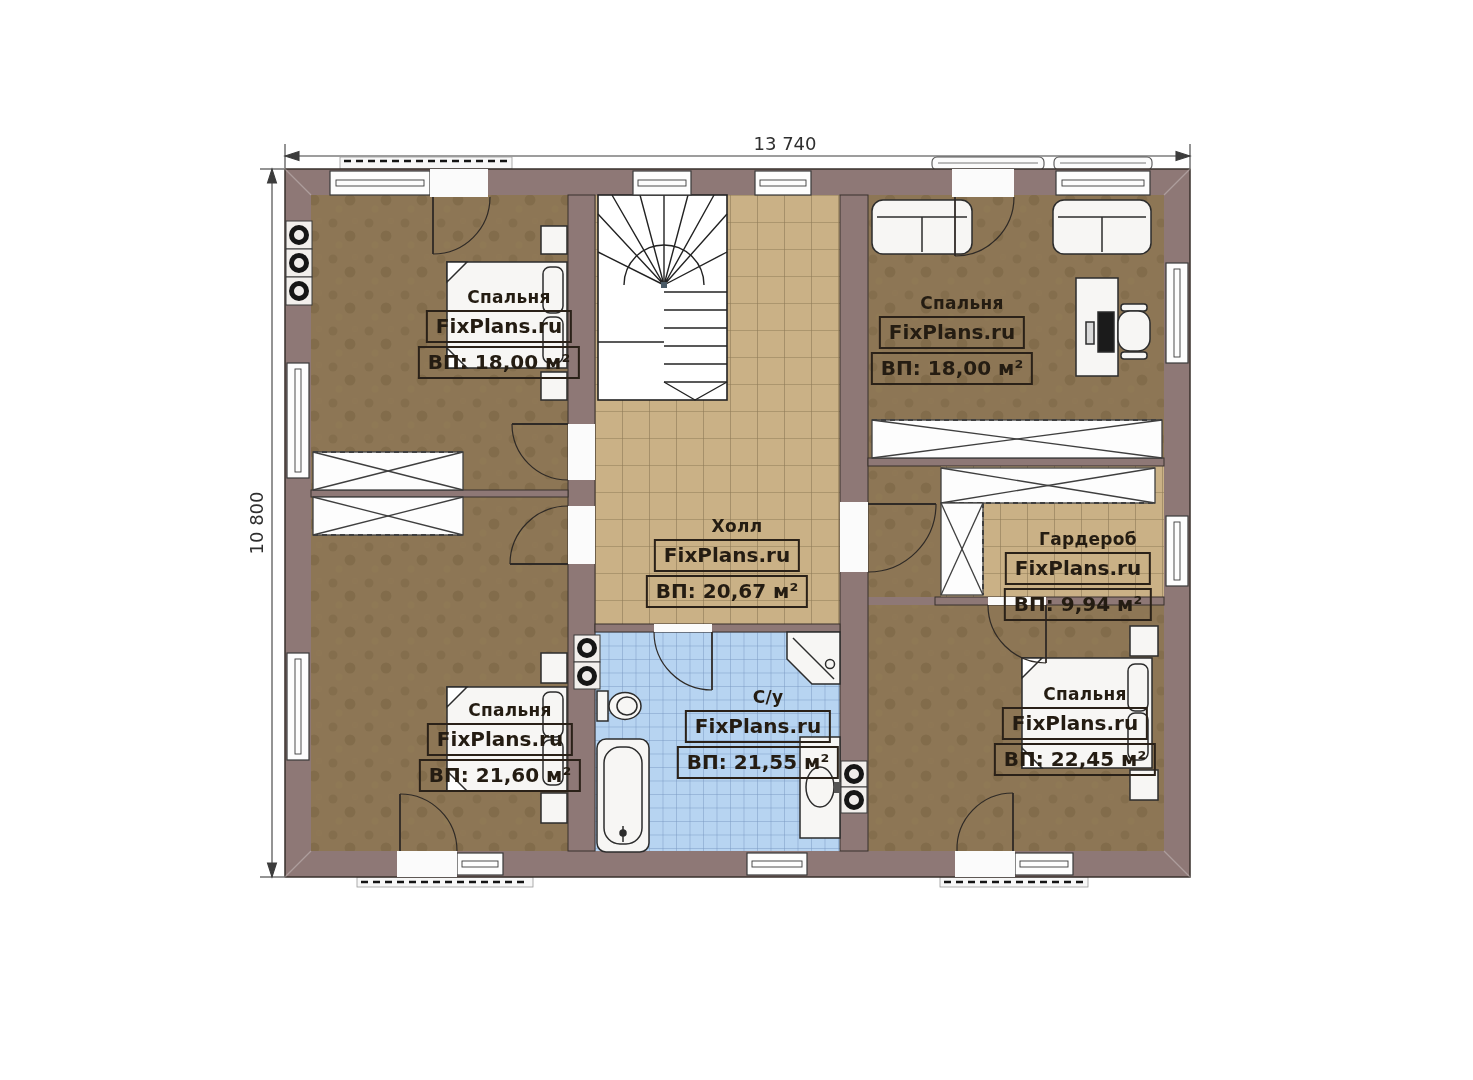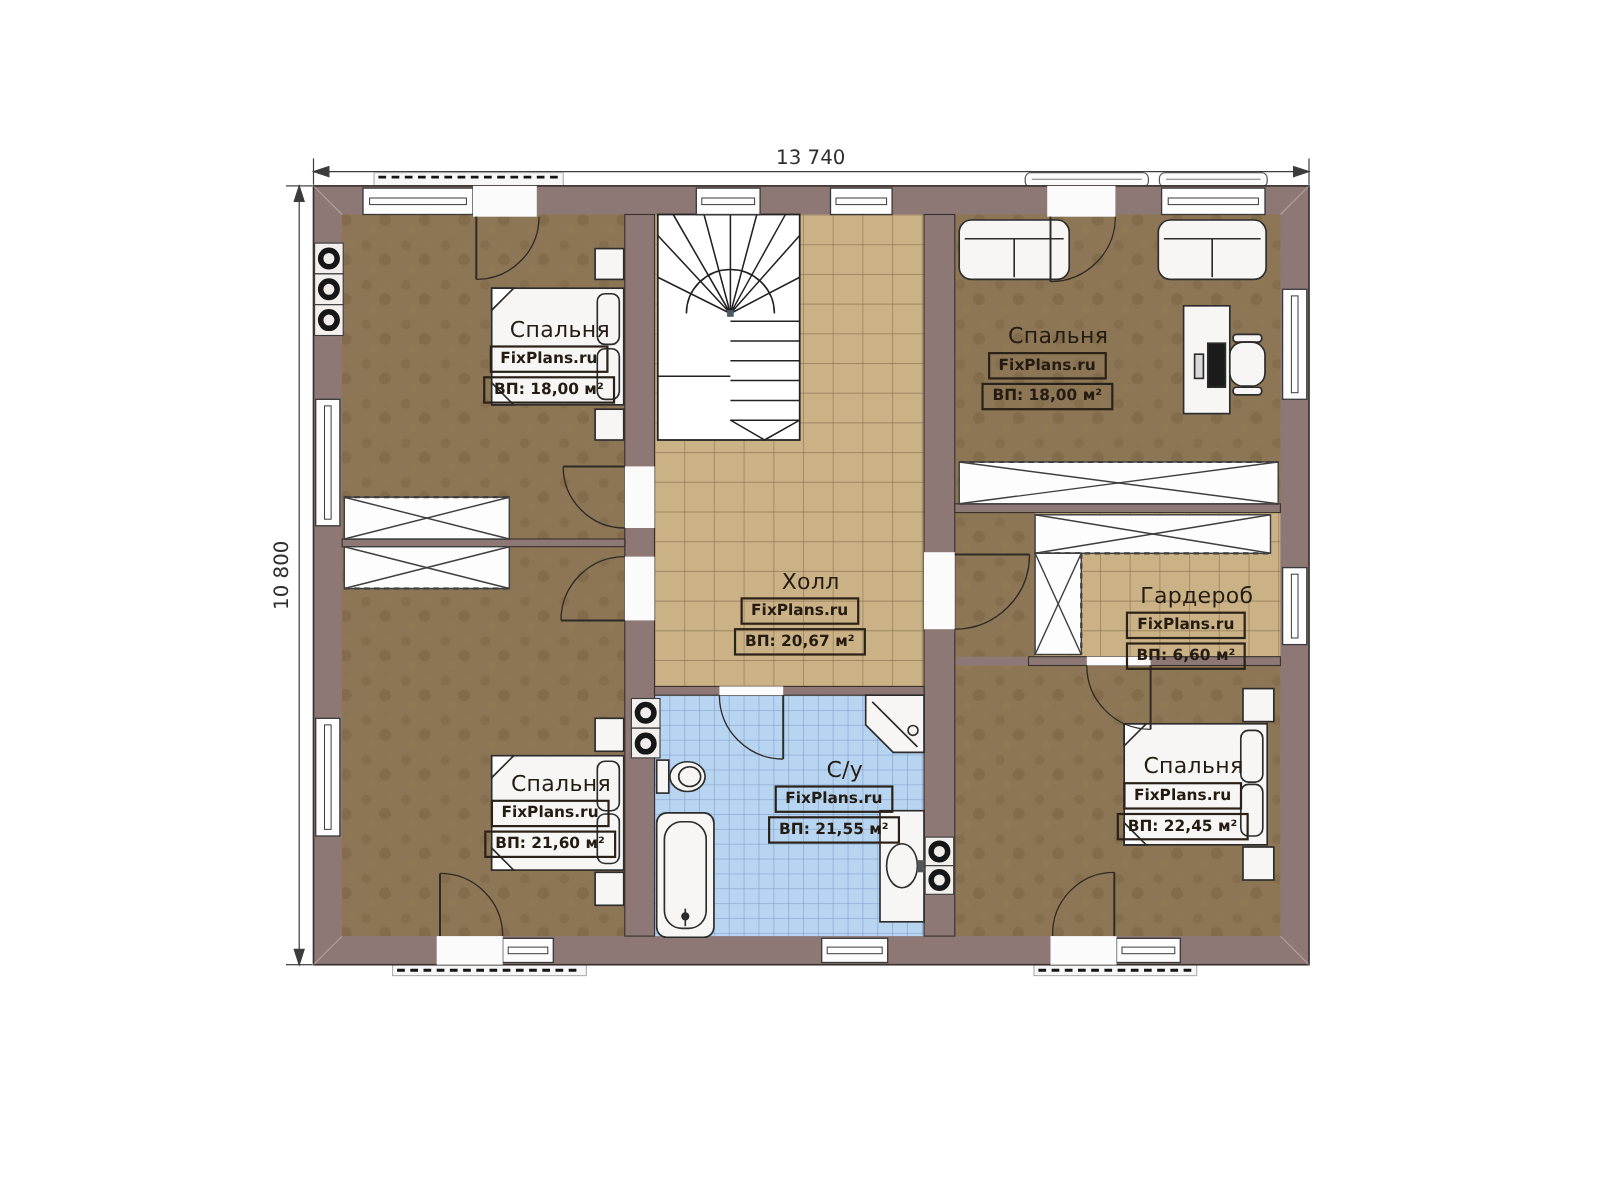--- a/index.html
+++ b/index.html
@@ -1,25 +1,25 @@
 <!DOCTYPE html>
 <html><head>
 <meta charset="utf-8">
 <style>
   html,body{margin:0;padding:0;background:#ffffff;}
   .canvas{position:relative;width:1473px;height:1080px;background:#ffffff;overflow:hidden;
           font-family:"DejaVu Sans","Liberation Sans",sans-serif;}
   .plan-svg{position:absolute;left:0;top:0;}
   .room-label{position:absolute;transform:translateX(-50%);display:flex;flex-direction:column;
               align-items:center;gap:3px;z-index:5;color:#241c12;text-align:center;}
-  .room-label .room-name{font-weight:normal;font-size:20px;letter-spacing:.3px;margin-left:20px;}
-  .room-label .label-box{border:2px solid #2a2118;padding:1px 8px;font-size:14px;font-weight:bold;
+  .room-label .room-name{font-weight:bold;font-size:17px;letter-spacing:.3px;margin-left:20px;}
+  .room-label .label-box{border:2px solid #2a2118;padding:1px 8px;font-size:20px;font-weight:bold;
               line-height:1.35;background:transparent;white-space:nowrap;}
   .dim-label{position:absolute;font-size:18px;color:#2e2e2e;z-index:4;}
-  .dim-label.top{transform:translateX(-50%);}
+  .dim-label.top{transform:translateX(-50%);margin-left:48px;}
   .dim-label.left{transform:translate(-50%,-50%) rotate(-90deg);}
 </style>
 </head>
 <body>
 
 <div class="canvas">
 
 <svg class="plan-svg" width="1473" height="1080" viewBox="0 0 1473 1080">
   <defs>
     <pattern id="floorBrown" width="36" height="36" patternUnits="userSpaceOnUse">
@@ -352,21 +352,21 @@
   <div class="label-box">ВП: 18,00 м²</div>
 </div>
 <div class="room-label" style="left:727px;top:516px;">
   <div class="room-name">Холл</div>
   <div class="label-box">FixPlans.ru</div>
   <div class="label-box">ВП: 20,67 м²</div>
 </div>
 <div class="room-label" style="left:1078px;top:529px;">
   <div class="room-name">Гардероб</div>
   <div class="label-box">FixPlans.ru</div>
-  <div class="label-box">ВП: 6,60 м²</div>
+  <div class="label-box">ВП: 9,94 м²</div>
 </div>
 <div class="room-label" style="left:500px;top:700px;">
   <div class="room-name">Спальня</div>
   <div class="label-box">FixPlans.ru</div>
   <div class="label-box">ВП: 21,60 м²</div>
 </div>
 <div class="room-label" style="left:758px;top:687px;">
   <div class="room-name">С/у</div>
   <div class="label-box">FixPlans.ru</div>
   <div class="label-box">ВП: 21,55 м²</div>

